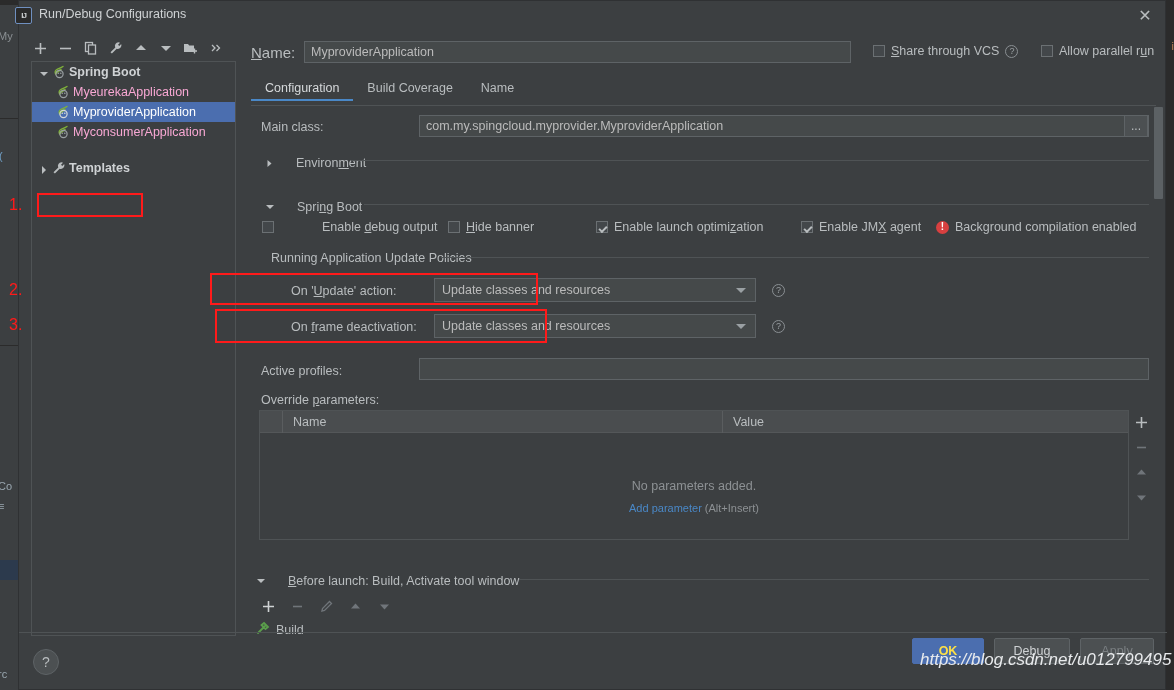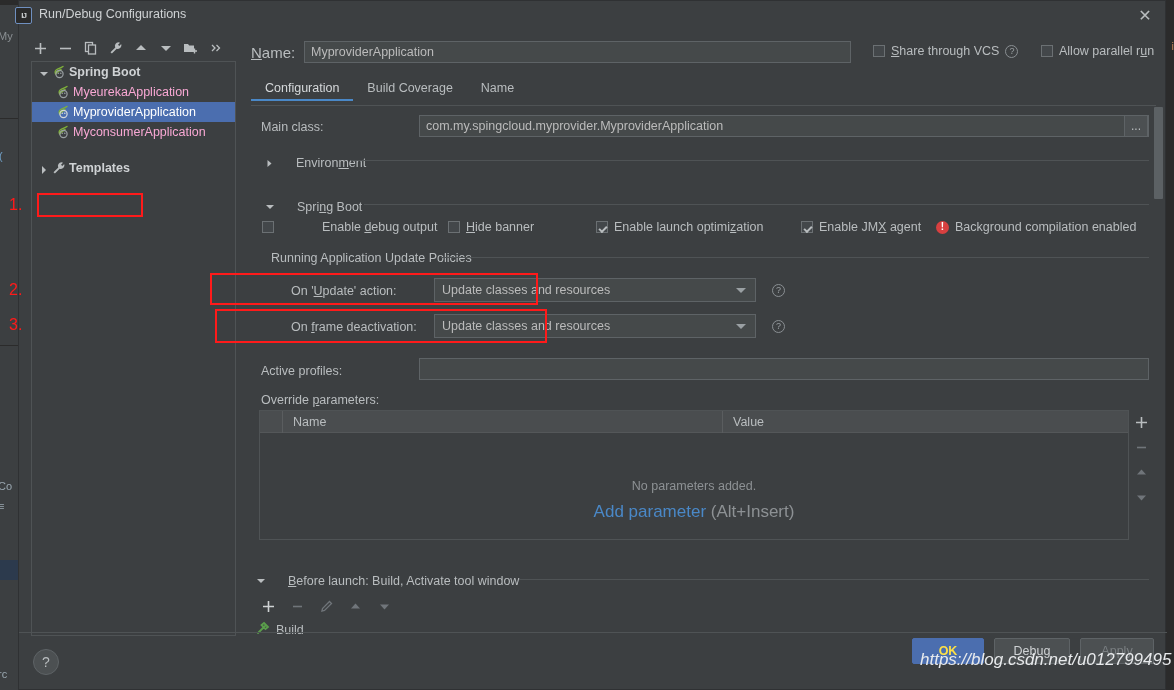--- a/index.html
+++ b/index.html
@@ -114,21 +114,21 @@
 
   .redbox { position:absolute; border:2px solid #ff1a1a; pointer-events:none; }
   .stepnum { position:absolute; font-size:16px; color:#ff1a1a; font-weight:500; }
 
   
   .tbl { position:absolute; border:1px solid #4f5355; background:#3c3f41; }
   .tbl-head { height:22px; background:#4a4d4f; border-bottom:1px solid #545759; display:flex; align-items:center; }
   .th { font-size:12.5px; color:#b9bdbf; padding-left:10px; height:22px; line-height:22px; border-left:1px solid #5a5d5f; }
   .tbl-body { position:relative; }
   .empty-line1 { position:absolute; width:100%; top:46px; text-align:center; font-size:12.5px; color:#8d9194; }
-  .empty-line2 { position:absolute; width:100%; top:69px; text-align:center; font-size:17px; }
+  .empty-line2 { position:absolute; width:100%; top:69px; text-align:center; font-size:11px; }
   .link { color:#4a88c7; cursor:pointer; }
   .dim { color:#8d9194; }
   .tbl-side { position:absolute; width:24px; }
   .side-btn { width:24px; height:25px; display:flex; align-items:center; justify-content:center; cursor:pointer; }
 
   
   .bl-toolbar { position:absolute; display:flex; align-items:center; gap:6px; }
   .build-row {
     position:absolute; display:flex; align-items:center; gap:6px;
     font-size:12.5px; color:#b9bdbf;

